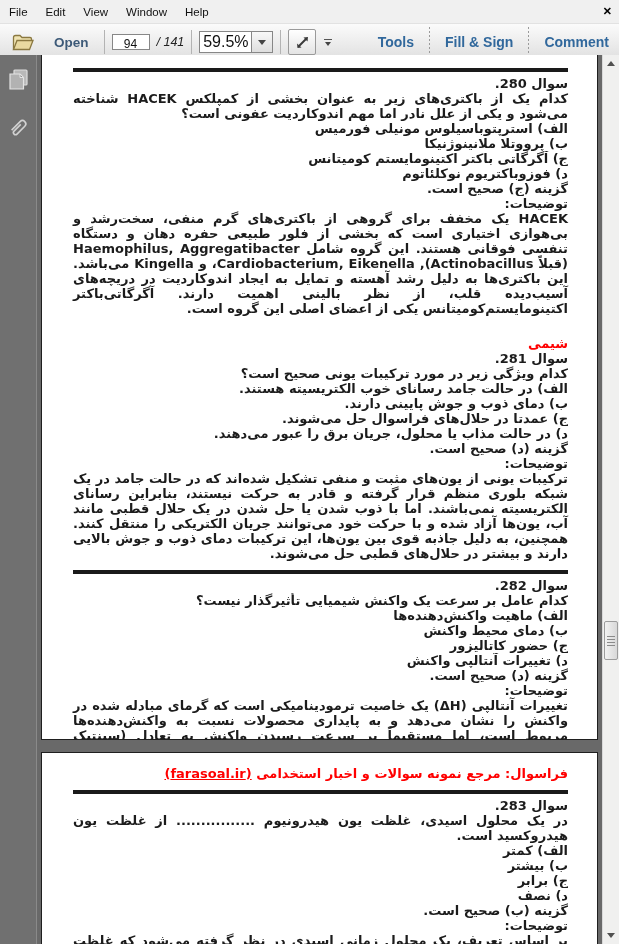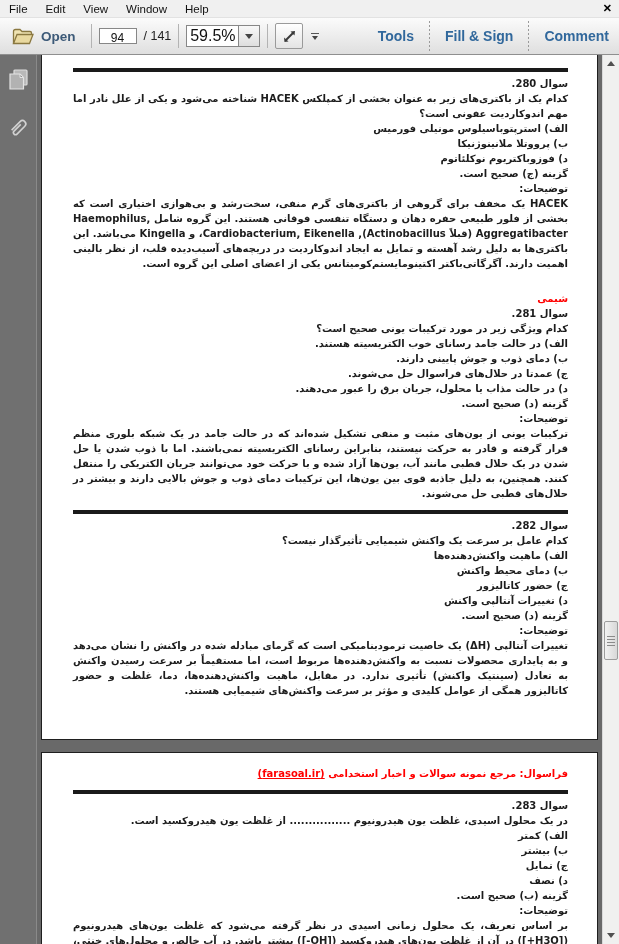--- a/index.html
+++ b/index.html
@@ -1,37 +1,37 @@
 <!DOCTYPE html>
 <html lang="en"><head>
 <meta charset="utf-8">
 <style>
   * { margin:0; padding:0; box-sizing:border-box; }
   html,body { width:619px; height:944px; overflow:hidden; }
   body { font-family:"Liberation Sans", sans-serif; background:#696969; position:relative; }
 
   
-  .menubar { height:18px; background:#f0f0f0; display:flex; align-items:center;
+  .menubar { height:24px; background:#f0f0f0; display:flex; align-items:center;
              font-size:11.5px; color:#111; border-bottom:1px solid #e2e2e2; }
   .menu-item { padding:1px 9px; cursor:default; }
   .menubar-spacer { flex:1; }
   .close-btn { font-size:11px; font-weight:bold; color:#000; padding:0 7px; cursor:default; }
 
   
   .toolbar { height:37px; background:linear-gradient(#fbfbfb,#dfdfdf);
              border-bottom:1px solid #8f8f8f; display:flex; align-items:center; padding:0 4px; }
   .tb-sep { width:1px; height:24px; background:#b3b3b3; margin:0 7px; }
   .tb-sep-dotted { width:1px; height:30px; margin:0 9px;
                    background-image:linear-gradient(#9a9a9a 40%, transparent 40%);
                    background-size:1px 4px; }
-  .open-btn { display:flex; align-items:center; gap:7px; padding:3px 8px; border-radius:2px; }
+  .open-btn { display:flex; align-items:center; gap:20px; padding:3px 8px; border-radius:2px; }
   .open-label { font-weight:bold; font-size:13.5px; color:#3d5a78; }
   .page-box { width:38px; height:16px; background:#fff; border:1px solid #878787;
               text-align:center; font-size:12px; color:#111; line-height:19px; }
-  .page-total { font-size:12.5px; color:#222; margin-left:7px; }
+  .page-total { font-size:12.5px; color:#222; margin-left:7px;font-style:italic; }
   .zoom-wrap { display:flex; align-items:stretch; height:22px; }
   .zoom-field { width:52px; background:#fff; border:1px solid #878787; border-right:none;
                 font-size:16px; color:#111; display:flex; align-items:center; justify-content:center; }
   .zoom-caret-btn { width:22px; border:1px solid #878787; background:linear-gradient(#f8f8f8,#dedede);
                     display:flex; align-items:center; justify-content:center; }
   .caret-down { width:0; height:0; border-left:4px solid transparent; border-right:4px solid transparent;
                 border-top:5px solid #444; }
   .fit-btn { width:28px; height:26px; border:1px solid #9a9a9a; border-radius:2px;
              background:linear-gradient(#ffffff,#e4e4e4); display:flex; align-items:center; justify-content:center; }
   .tb-caret { margin:0 6px 0 8px; display:flex; flex-direction:column; align-items:center; gap:2px; }
@@ -44,21 +44,21 @@
   .sidebar { width:37px; background:#707070; border-right:1px solid #8a8a8a;
              display:flex; flex-direction:column; align-items:center; padding-top:12px; gap:22px; }
   .side-btn { width:26px; height:26px; display:flex; align-items:center; justify-content:center; border-radius:2px; }
 
   .viewport { flex:1; position:relative; overflow:hidden; background:#696969; }
 
   .pdf-page { position:relative; margin-left:4px; width:557px; background:#fff;
               border:1px solid #1f1f1f; border-top:none;
               direction:rtl; text-align:right;
               font-family:"DejaVu Sans", sans-serif; font-weight:bold;
-              font-size:10px; line-height:15px; color:#1c1c1c;
+              font-size:13px; line-height:15px; color:#1c1c1c;
               padding:12px 29px 0 31px; }
   .pdf-page.page-1 { height:685px; overflow:hidden; }
   .pdf-page.page-2 { margin-top:12px; height:300px; border-top:1px solid #1f1f1f; overflow:hidden; }
 
   .doc-hr { height:4px; background:#1a1a1a; margin:9px 0 4px; }
   .pdf-page > .doc-hr:first-child { margin-top:1px; }
   .doc-line { white-space:nowrap; overflow:hidden; }
   .doc-para { text-align:justify; }
   .doc-section { color:#f00; margin-top:20px; }
   .doc-pagehead { color:#f00; text-align:right; margin-top:1px; margin-bottom:4px; }
@@ -165,20 +165,21 @@
   </div>
 
   <div class="viewport">
     <div id="pdf-pages">
         <div class="pdf-page page-1">
           <div class="doc-hr"></div>
           <div class="doc-line">سوال 280.</div>
           <div class="doc-para">کدام یک از باکتری‌های زیر به عنوان بخشی از کمپلکس HACEK شناخته می‌شود و یکی از علل نادر اما مهم اندوکاردیت عفونی است؟</div>
           <div class="doc-line">الف) استرپتوباسیلوس مونیلی فورمیس</div>
           <div class="doc-line">ب) پرووتلا ملانینوژنیکا</div>
+          <div class="doc-line">ج) آگرگاتی باکتر اکتینومایستم کومیتانس</div>
           <div class="doc-line">د) فوزوباکتریوم نوکلئاتوم</div>
           <div class="doc-line">گزینه (ج) صحیح است.</div>
           <div class="doc-line">توضیحات:</div>
           <div class="doc-para">HACEK یک مخفف برای گروهی از باکتری‌های گرم منفی، سخت‌رشد و بی‌هوازی اختیاری است که بخشی از فلور طبیعی حفره دهان و دستگاه تنفسی فوقانی هستند. این گروه شامل Haemophilus, Aggregatibacter (قبلاً Actinobacillus), Cardiobacterium, Eikenella، و Kingella می‌باشد. این باکتری‌ها به دلیل رشد آهسته و تمایل به ایجاد اندوکاردیت در دریچه‌های آسیب‌دیده قلب، از نظر بالینی اهمیت دارند. آگرگاتی‌باکتر اکتینومایستم‌کومیتانس یکی از اعضای اصلی این گروه است.</div>
           <div class="doc-section">شیمی</div>
           <div class="doc-line">سوال 281.</div>
           <div class="doc-line">کدام ویژگی زیر در مورد ترکیبات یونی صحیح است؟</div>
           <div class="doc-line">الف) در حالت جامد رسانای خوب الکتریسیته هستند.</div>
           <div class="doc-line">ب) دمای ذوب و جوش پایینی دارند.</div>
           <div class="doc-line">ج) عمدتا در حلال‌های فراسوال حل می‌شوند.</div>
@@ -197,21 +198,21 @@
           <div class="doc-line">توضیحات:</div>
           <div class="doc-para">تغییرات آنتالپی (ΔH) یک خاصیت ترمودینامیکی است که گرمای مبادله شده در واکنش را نشان می‌دهد و به پایداری محصولات نسبت به واکنش‌دهنده‌ها مربوط است، اما مستقیماً بر سرعت رسیدن واکنش به تعادل (سینتیک واکنش) تأثیری ندارد. در مقابل، ماهیت واکنش‌دهنده‌ها، دما، غلظت و حضور کاتالیزور همگی از عوامل کلیدی و مؤثر بر سرعت واکنش‌های شیمیایی هستند.</div>
         </div>
         <div class="pdf-page page-2">
           <div class="doc-pagehead"><span>فراسوال: مرجع نمونه سوالات و اخبار استخدامی </span><span class="doc-link">(farasoal.ir)</span></div>
           <div class="doc-hr"></div>
           <div class="doc-line">سوال 283.</div>
           <div class="doc-para">در یک محلول اسیدی، غلظت یون هیدرونیوم ................ از غلظت یون هیدروکسید است.</div>
           <div class="doc-line">الف) کمتر</div>
           <div class="doc-line">ب) بیشتر</div>
-          <div class="doc-line">ج) تمایل</div>
+          <div class="doc-line">ج) برابر</div>
           <div class="doc-line">د) نصف</div>
           <div class="doc-line">گزینه (ب) صحیح است.</div>
           <div class="doc-line">توضیحات:</div>
           <div class="doc-para">بر اساس تعریف، یک محلول زمانی اسیدی در نظر گرفته می‌شود که غلظت یون‌های هیدرونیوم ([H3O+]) در آن از غلظت یون‌های هیدروکسید ([OH-]) بیشتر باشد. در آب خالص و محلول‌های خنثی، غلظت این دو یون با هم برابر</div>
         </div>
       </div>
   </div>
 
   <div class="scrollbar">
     <div class="sb-btn">

